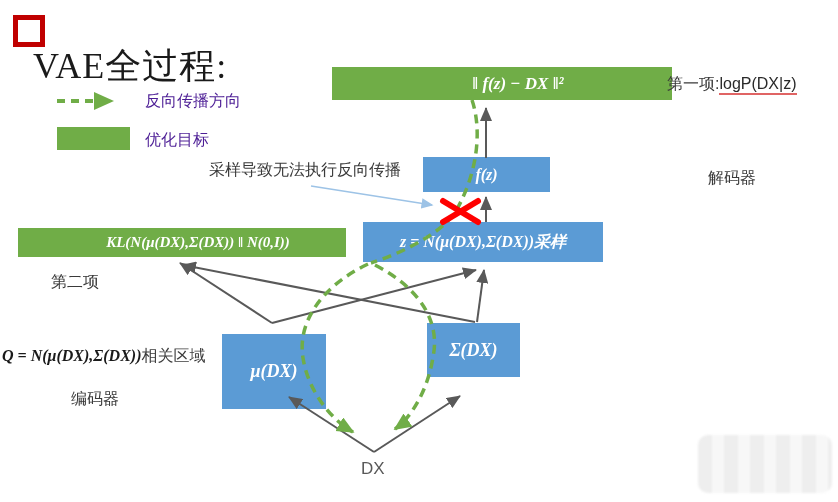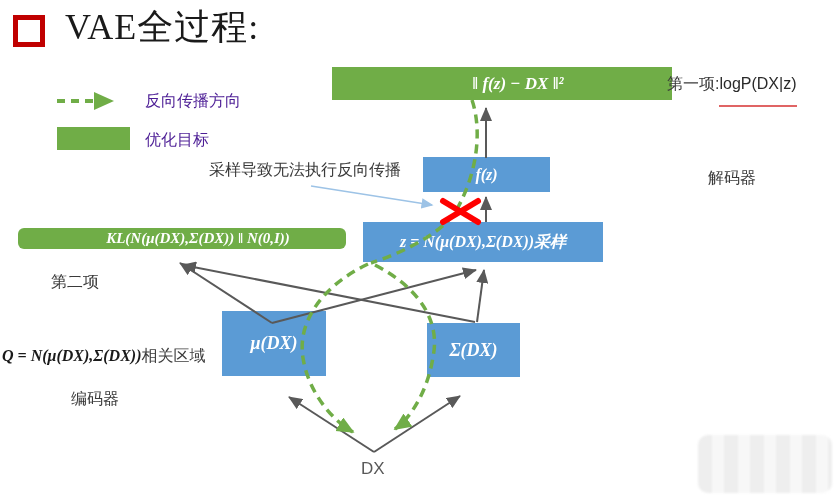--- a/index.html
+++ b/index.html
@@ -2,48 +2,48 @@
 <html><head>
 <meta charset="utf-8">
 <style>
   html,body{margin:0;padding:0;background:#fff;}
   #stage{
     position:relative;width:838px;height:502px;background:#ffffff;overflow:hidden;
     font-family:"Liberation Sans", sans-serif;
   }
   .abs{position:absolute;}
   
-  .title-row{left:13px;top:8px;display:flex;align-items:flex-start;}
+  .title-row{left:13px;top:8px;display:flex;align-items:flex-start;flex-direction:column;}
   .title-bullet{width:22px;height:22px;border:5px solid #c00000;margin-top:7px;background:#fff;}
   .title-text{
     margin-left:20px;font-family:"Liberation Serif", serif;font-size:36px;color:#1a1a1a;
     line-height:1.1;letter-spacing:1px;
   }
   
   .legend-label{font-size:16px;color:#4c1d95;}
   .legend-swatch{left:57px;top:127px;width:73px;height:23px;background:#70ad47;}
   
   .node{
     display:flex;align-items:center;justify-content:center;
     color:#ffffff;font-family:"Liberation Serif", serif;font-style:italic;font-weight:bold;
   }
   .green{background:#70ad47;padding-left:32px;}
   .blue{background:#5b9bd5;}
   .loss-box{left:332px;top:67px;width:308px;height:33px;font-size:17px;}
   .fz-box{left:423px;top:157px;width:127px;height:35px;font-size:16px;}
   .z-box{left:363px;top:222px;width:240px;height:40px;font-size:16px;}
-  .kl-box{left:18px;top:228px;width:296px;height:21px;font-size:15px;border-radius:6px;}
-  .mu-box{left:222px;top:311px;width:104px;height:65px;font-size:18px;}
+  .kl-box{left:18px;top:228px;width:296px;height:29px;font-size:15px;}
+  .mu-box{left:222px;top:334px;width:104px;height:75px;font-size:18px;}
   .sigma-box{left:427px;top:323px;width:93px;height:54px;font-size:18px;}
   
   .anno{font-size:16px;color:#3a3a3a;white-space:nowrap;}
   .first-term{left:667px;top:74px;}
   .first-term .link{
     font-family:"Liberation Sans", sans-serif;color:#2a2a2a;
-    border-bottom:2px solid #e06464;padding-bottom:13px;
+    border-bottom:2px solid #e06464;padding-bottom:1px;
   }
   .decoder-label{left:708px;top:168px;}
   .sampling-note{left:209px;top:160px;}
   .second-term{left:51px;top:272px;}
   .q-region{left:2px;top:346px;font-size:16px;}
   .q-region .math{font-family:"Liberation Serif", serif;font-style:italic;font-weight:bold;color:#1a1a1a;}
   .encoder-label{left:71px;top:389px;}
   .dx-label{left:361px;top:459px;color:#595959;font-size:17px;}
   
   .watermark{

